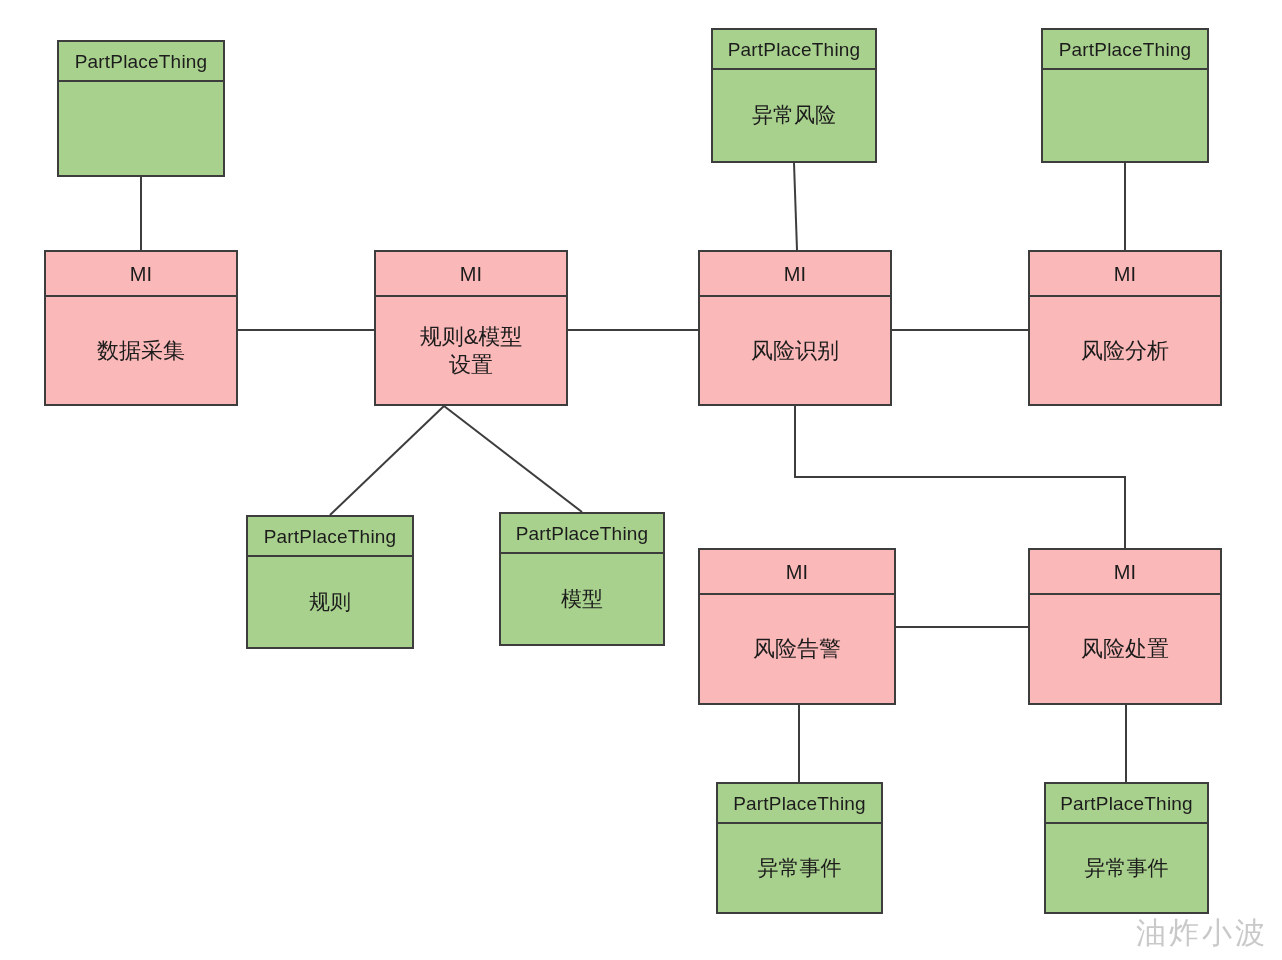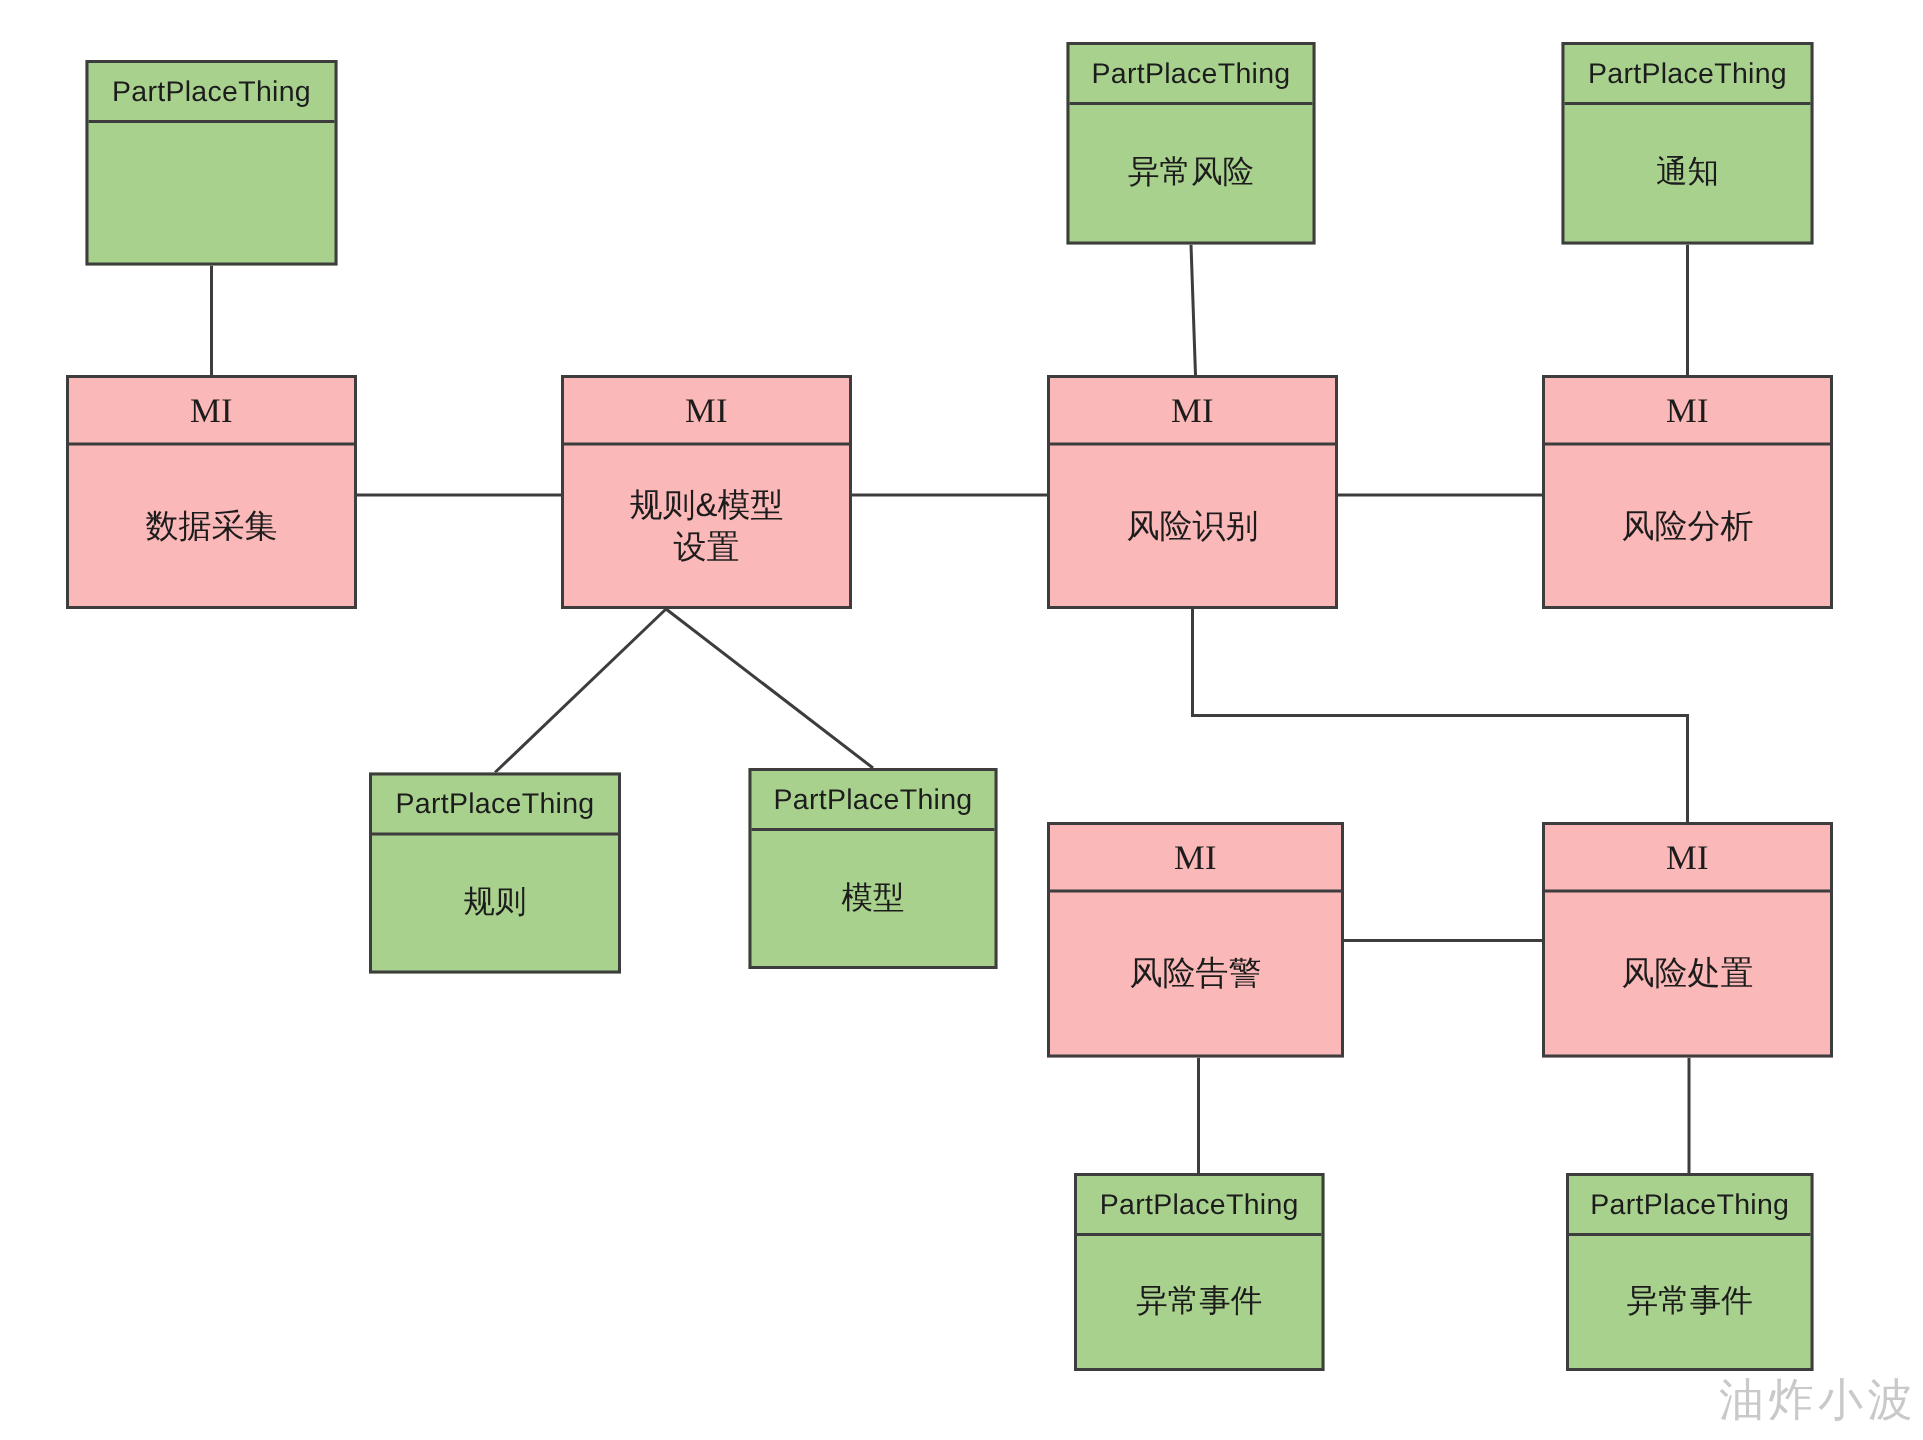--- a/index.html
+++ b/index.html
@@ -65,29 +65,29 @@
   }
   .node.green .hdr {
     height: 40px;
     font-size: 19px;
   }
   .node.pink {
     background: #fbb8b8;
   }
   .node.pink .hdr {
     height: 45px;
-    font-size: 23px;
-    font-family: Liberation Serif, serif;
+    font-size: 20px;
+    font-family: Liberation Sans, sans-serif;
   }
   .node.pink .bdy {
     font-size: 22px;
   }
   #watermark {
     position: absolute;
-    right: 4px;
+    right: 14px;
     bottom: 6px;
     font-size: 30px;
     color: #c9c9c9;
     letter-spacing: 3px;
     z-index: 3;
     user-select: none;
     text-shadow: 1px 1px 0 #ffffff;
   }
 </style>
 </head>
@@ -113,21 +113,20 @@
   <div id="node-layer">
       <div class="node green" style="left: 57px; top: 40px; width: 168px; height: 137px;">
         <div class="hdr">PartPlaceThing</div>
       </div>
       <div class="node green" style="left: 711px; top: 28px; width: 166px; height: 135px;">
         <div class="hdr">PartPlaceThing</div>
         <div class="bdy">异常风险</div>
       </div>
       <div class="node green" style="left: 1041px; top: 28px; width: 168px; height: 135px;">
         <div class="hdr">PartPlaceThing</div>
-        <div class="bdy">通知</div>
       </div>
       <div class="node pink" style="left: 44px; top: 250px; width: 194px; height: 156px;">
         <div class="hdr">MI</div>
         <div class="bdy">数据采集</div>
       </div>
       <div class="node pink" style="left: 374px; top: 250px; width: 194px; height: 156px;">
         <div class="hdr">MI</div>
         <div class="bdy">规则&amp;模型
 设置</div>
       </div>

